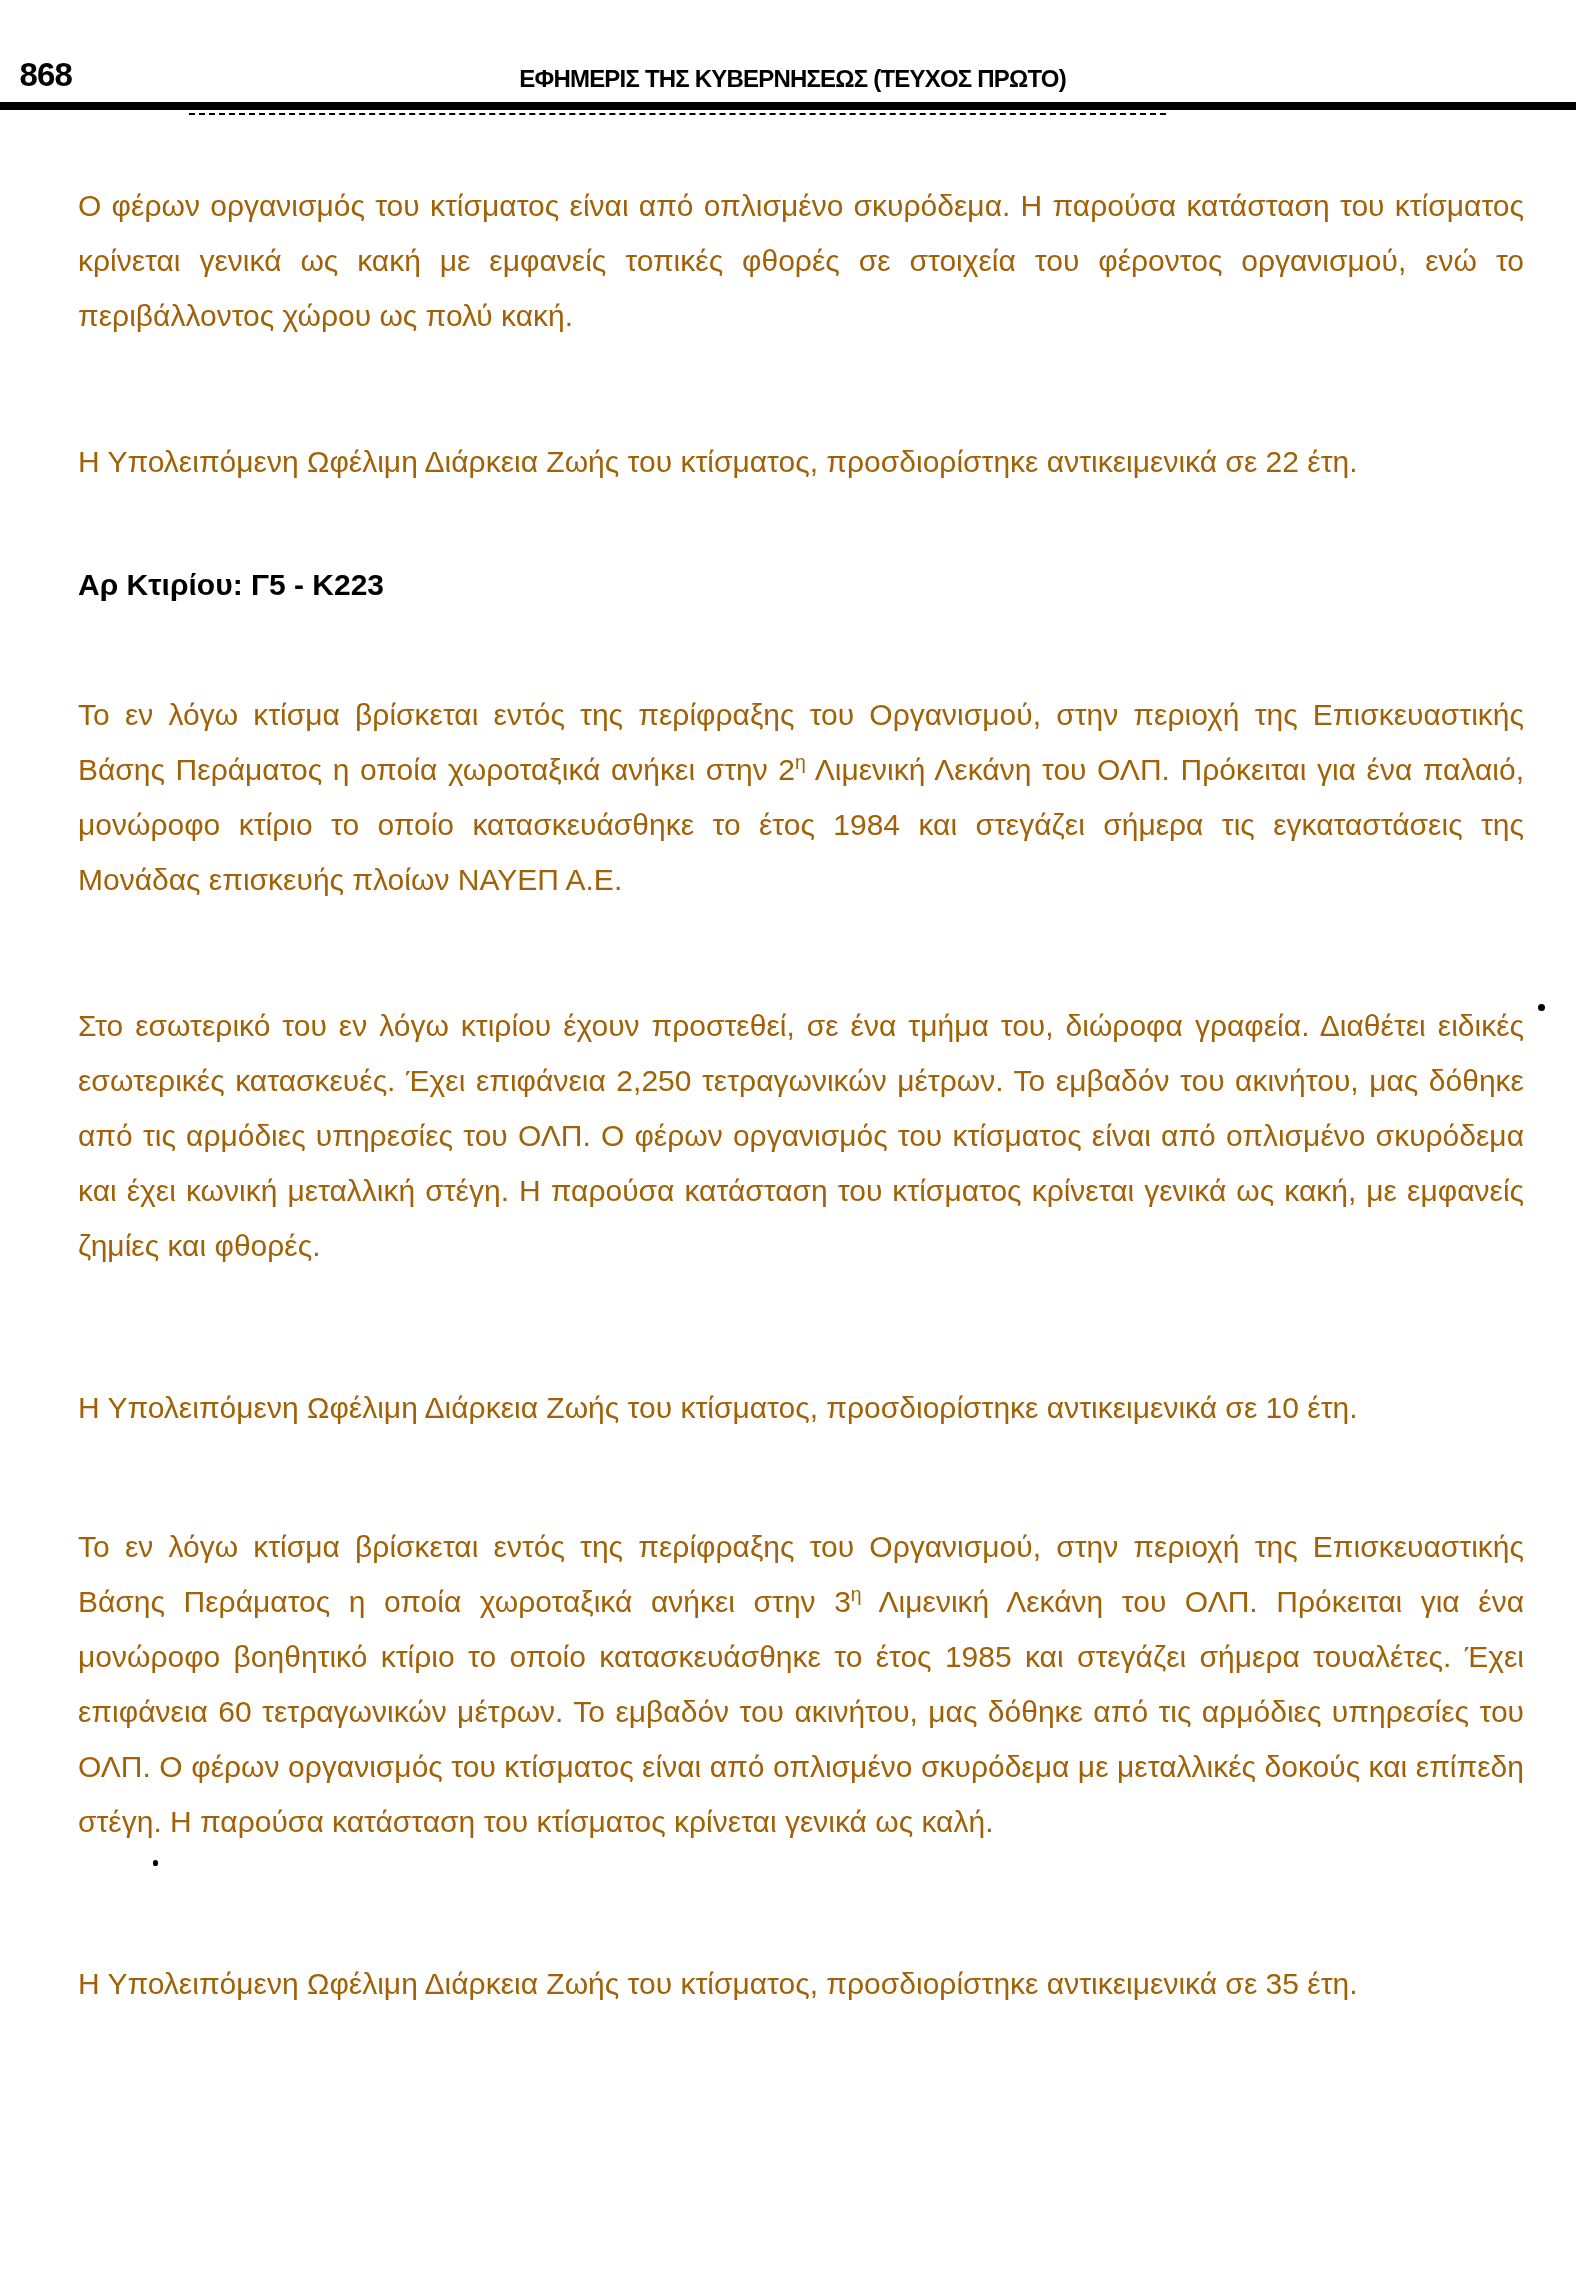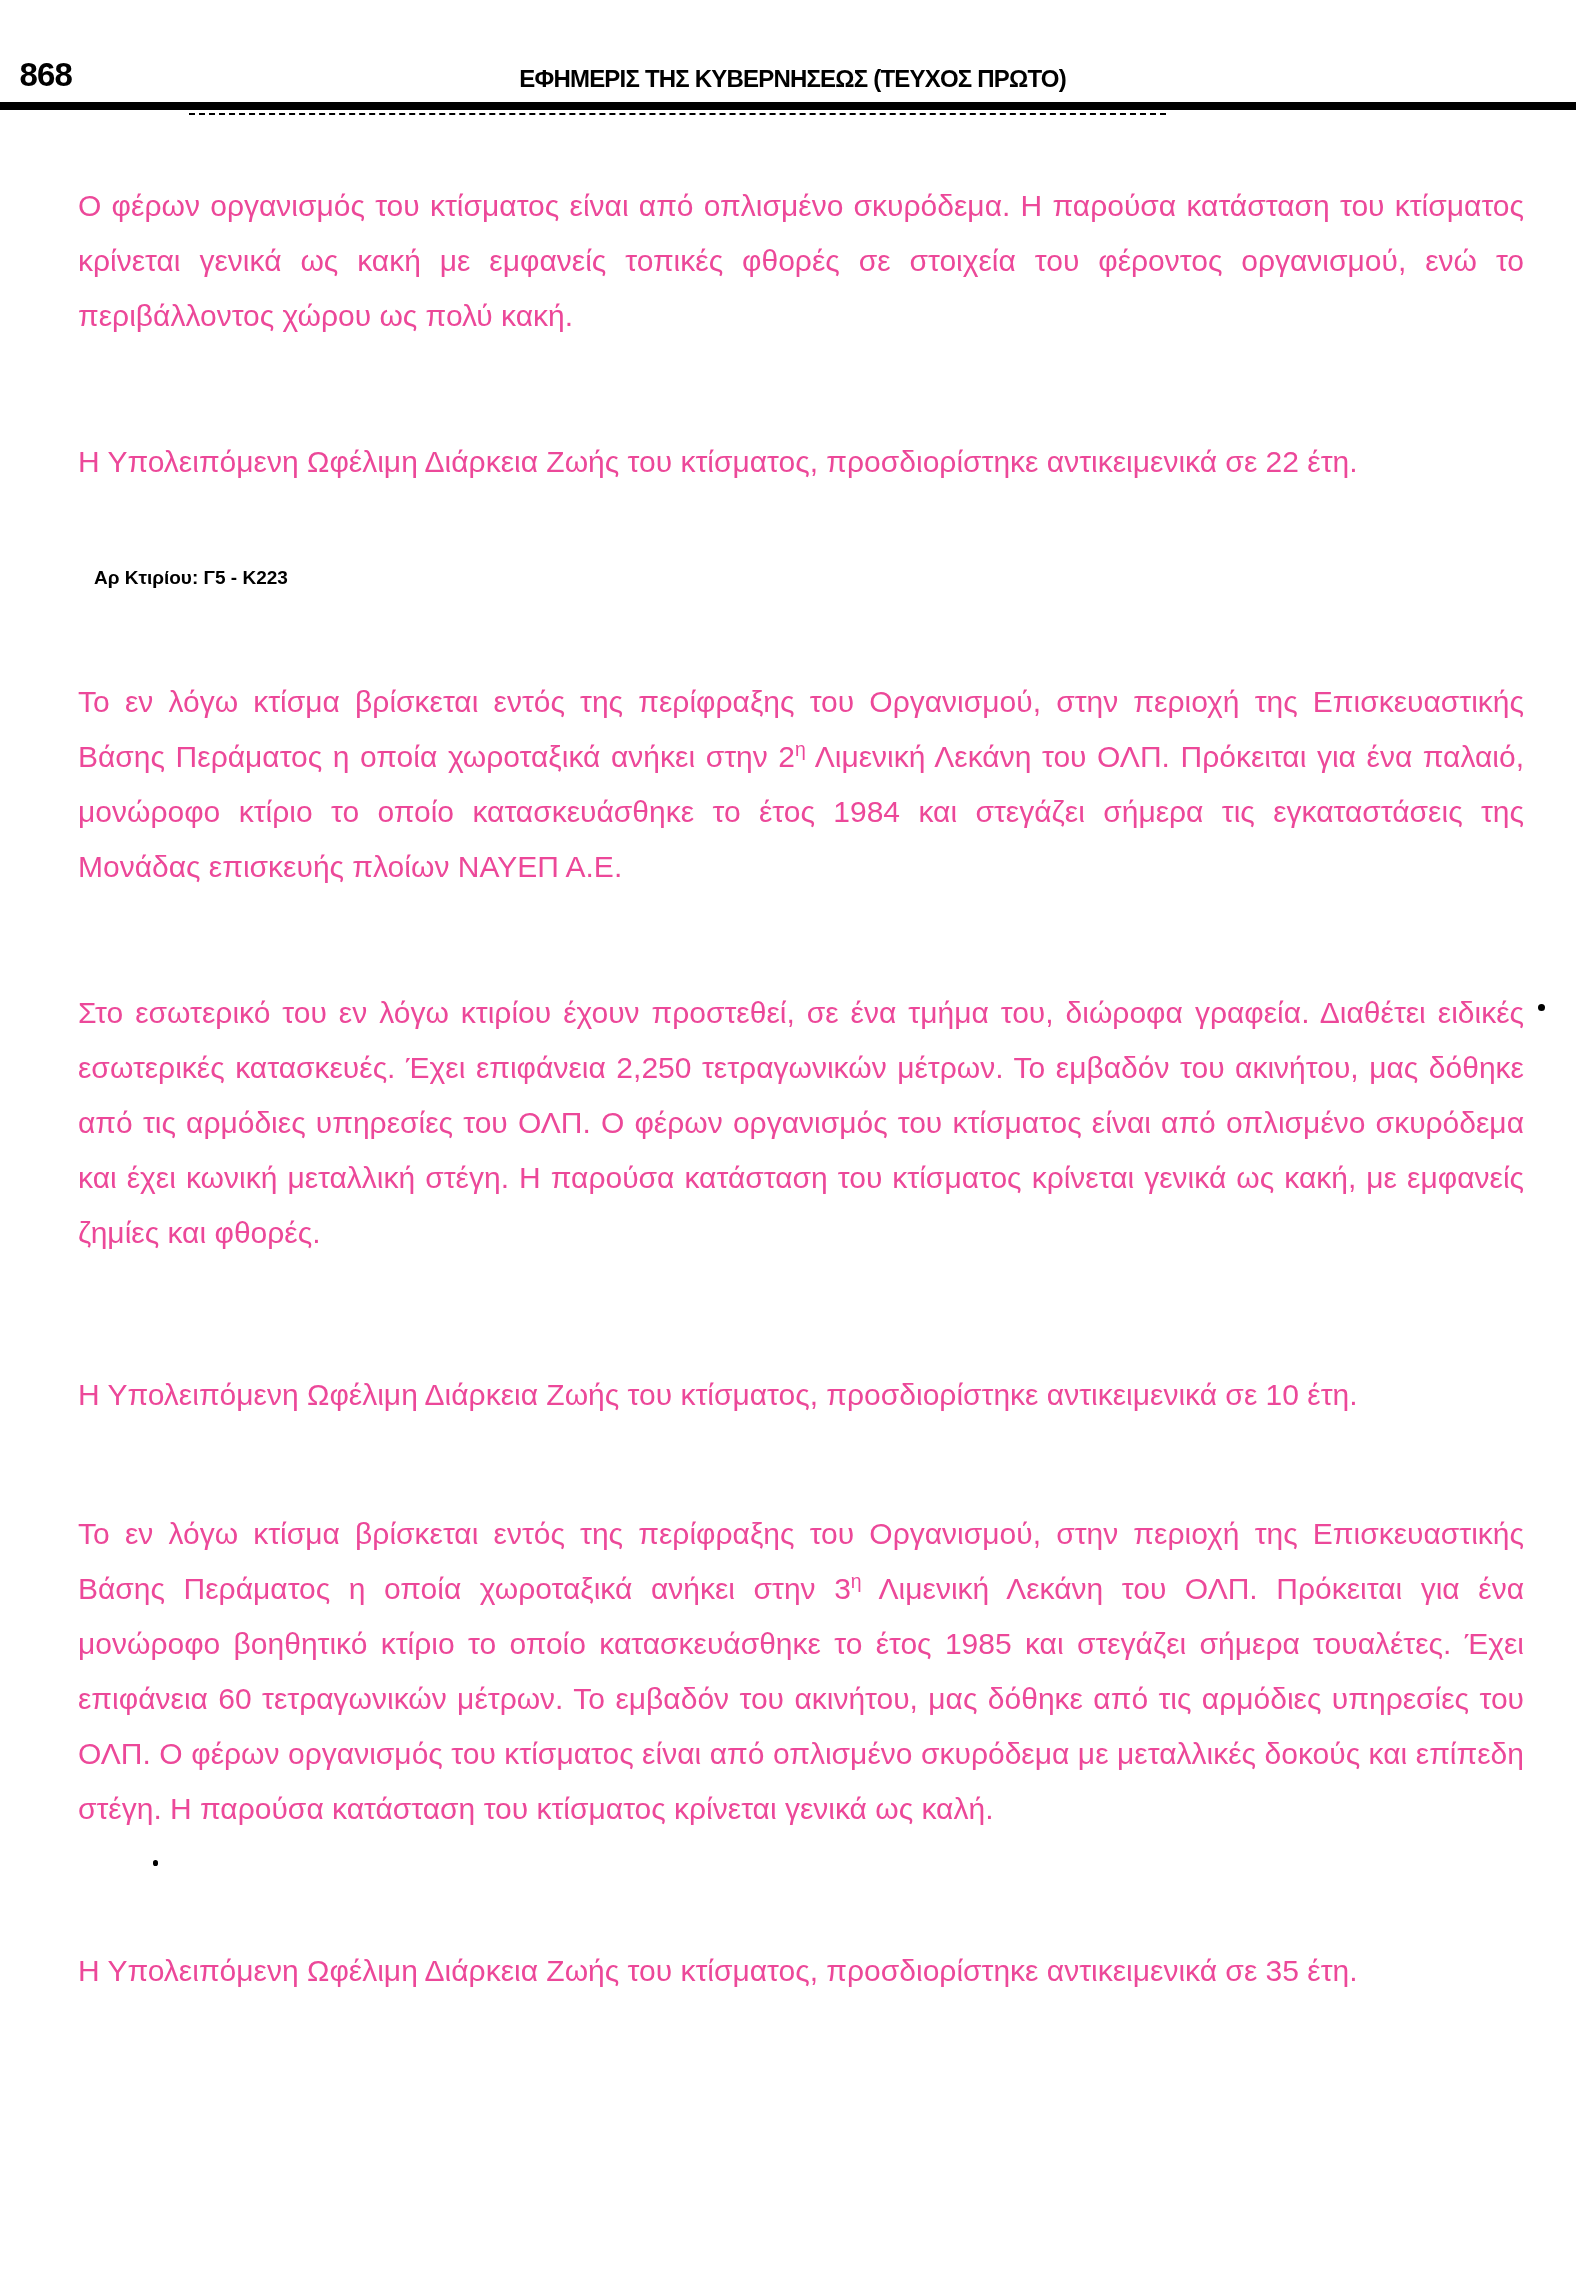--- a/index.html
+++ b/index.html
@@ -53,31 +53,31 @@
   
   .doc-body{
     padding:0 52px 0 78px;
     box-sizing:border-box;
   }
   .para{
     font-size:30px;
     line-height:55px;
     text-align:justify;
     margin:0;
-    color:#ec4899;
+    color:#a16207;
   }
   .para.first{margin-top:63px;}
   .gap-md{margin-top:84px;}
   .gap-lg{margin-top:91px;}
   .gap-xl{margin-top:107px;}
   .heading{
-    font-size:19px;
+    font-size:30px;
     line-height:1.2;
     font-weight:700;
-    margin:16px;
+    margin:0;
     margin-top:78px;
     text-align:left;
   }
   sup{
     font-size:19.4px;
     line-height:0;
     vertical-align:super;
   }
   
   .artifact-dot{

